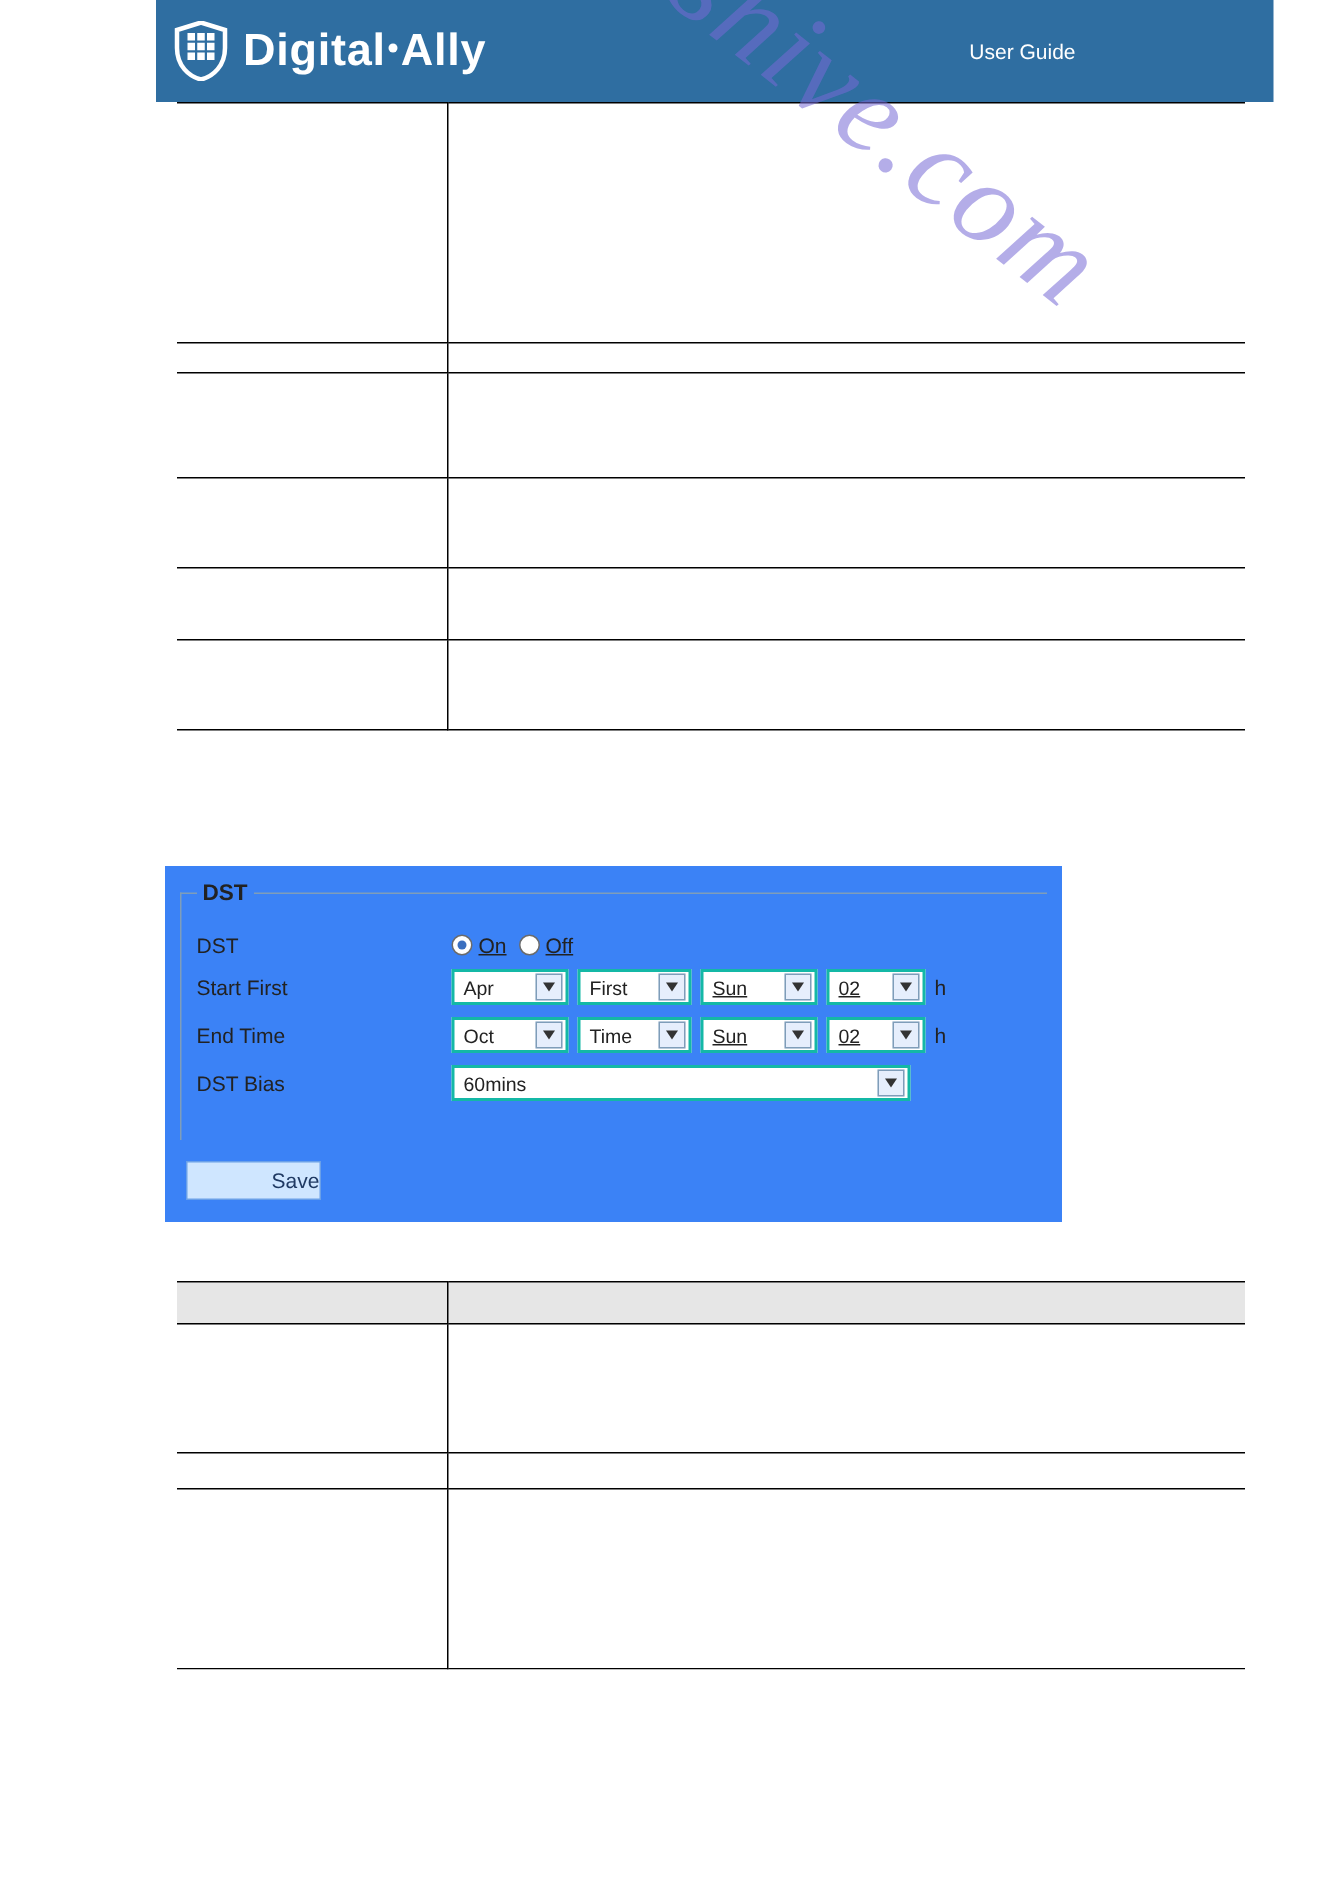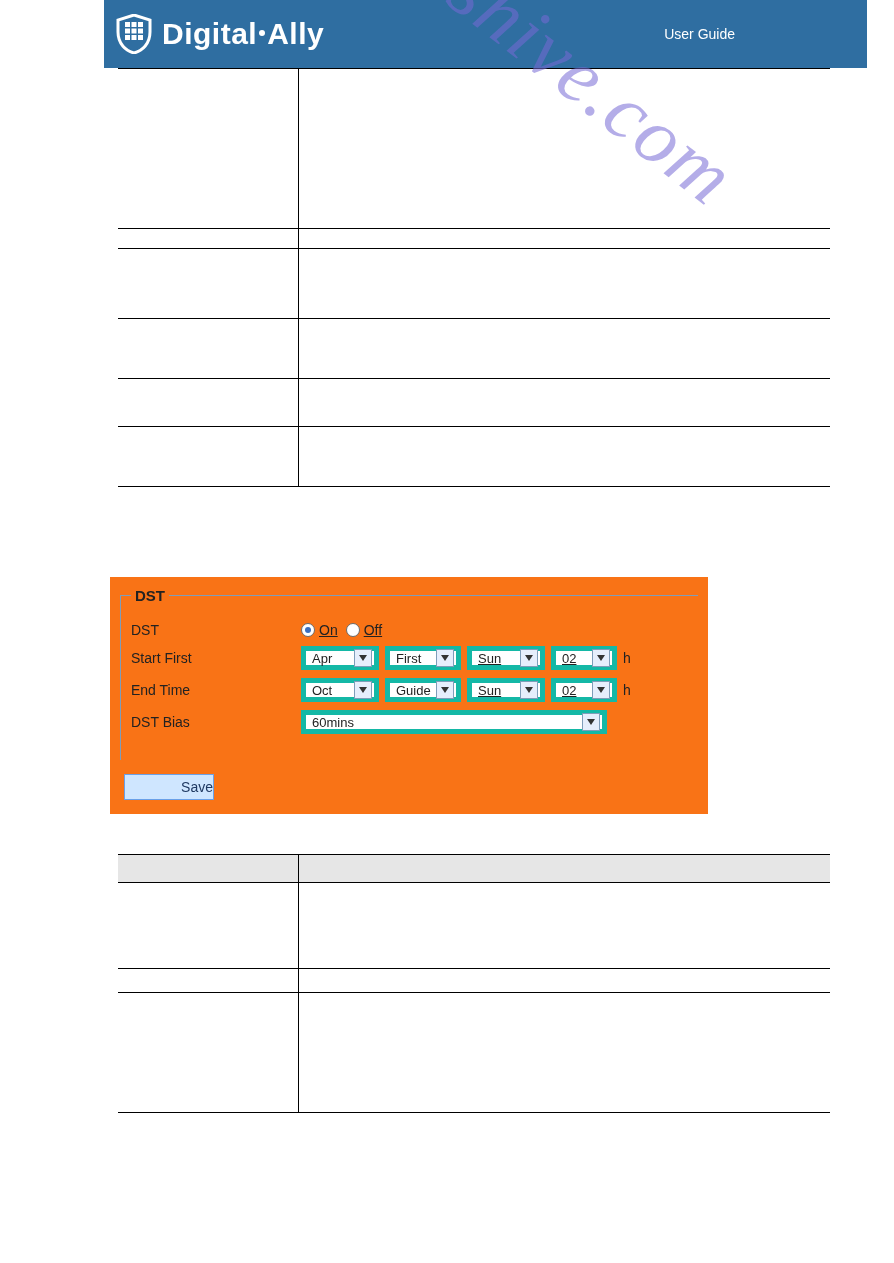--- a/index.html
+++ b/index.html
@@ -10,21 +10,21 @@
     width: 894px;
   }
   .header-bar {
     background: #2f6ea1;
     color: #fff;
     height: 68px;
     display: flex;
     align-items: center;
     padding: 0 12px;
     margin-left: 104px;
-    margin-right: 27px;
+    margin-right: 45px;
   }
   .logo-wrap { display: flex; align-items: center; gap: 10px; }
   .logo-shield { width: 36px; height: 40px; display: block; }
   .logo-text { font-size: 30px; font-weight: 700; letter-spacing: 0.5px; }
   .logo-dot { display:inline-block; width:6px; height:6px; background:#fff; border-radius:50%; vertical-align: middle; margin:0 2px 6px 2px;}
   .header-right { margin-left: auto; font-size: 14px; padding-right: 120px; }
   .content-wrap { margin-left: 118px; margin-right: 64px; }
   table.spec {
     width: 100%;
     border-collapse: collapse;
@@ -42,21 +42,21 @@
   .col2 { }
   .row-tall { height: 160px; }
   .row-med { height: 70px; }
   .row-sm { height: 48px; }
   .row-sm2 { height: 60px; }
   .spec-hdr { background:#e6e6e6; }
   .section-gap { height: 90px; }
   .dst-figure {
     margin: 0 0 0 -8px;
     width: 598px;
-    background: #f97316;
+    background: #3b82f6;
     padding: 10px 10px 14px 10px;
     position: relative;
   }
   fieldset.dst {
     border: 1px solid #7f9db9;
     border-bottom: none;
     border-right: none;
     padding: 10px 10px 18px 10px;
     margin: 0;
     background: transparent;
@@ -71,21 +71,21 @@
   .dst-label { width: 170px; }
   .radio-look { display:inline-flex; align-items:center; margin-right:8px;text-decoration:underline; }
   .radio-circle {
     width:14px; height:14px; border:1px solid #6b6b6b; border-radius:50%;
     display:inline-flex; align-items:center; justify-content:center; margin-right:4px;
     background:#fff;
   }
   .radio-dot { width:6px; height:6px; background:#3b6fbf; border-radius:50%; }
   .select-look {
     display:inline-flex; align-items:center; justify-content:space-between;
-    border:5px solid #14b8a6; background:#fff; height:24px; padding:0 2px 0 6px;
+    border:2px solid #14b8a6; background:#fff; height:24px; padding:0 2px 0 6px;
     font-size:13px; color:#222; margin-right:6px;
   }
   .sel-w1 { width:78px; } .sel-w2 { width:76px; } .sel-w3 { width:78px;text-decoration:underline; } .sel-w4 { width:66px;text-decoration:underline; }
   .sel-wide { width: 306px; }
   .chev {
     width:18px; height:18px; border:1px solid #7f9db9; background:#e6eefc;
     display:inline-flex; align-items:center; justify-content:center; margin-left:4px;
   }
   .chev::after { content:""; width:0; height:0; border-left:4px solid transparent; border-right:4px solid transparent; border-top:6px solid #333; }
   .save-btn {
@@ -205,21 +205,21 @@
         <span class="h-suffix">h</span>
       </div>
 
       <div class="dst-row">
         <span class="dst-label">End Time</span>
         <span class="select-look sel-w1">
             <span>Oct</span>
             <span class="chev"></span>
           </span>
         <span class="select-look sel-w2">
-            <span>Guide</span>
+            <span>Time</span>
             <span class="chev"></span>
           </span>
         <span class="select-look sel-w3">
             <span>Sun</span>
             <span class="chev"></span>
           </span>
         <span class="select-look sel-w4">
             <span>02</span>
             <span class="chev"></span>
           </span>

